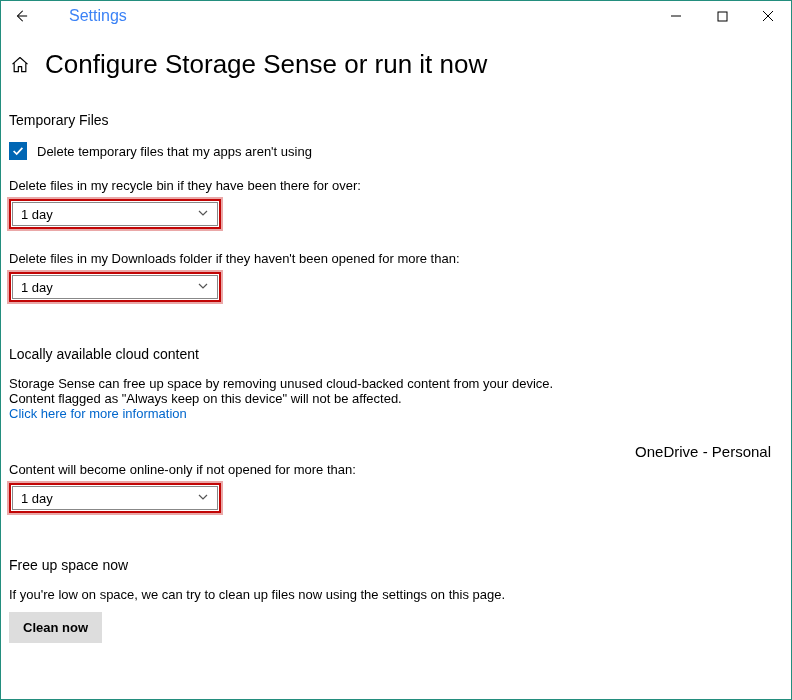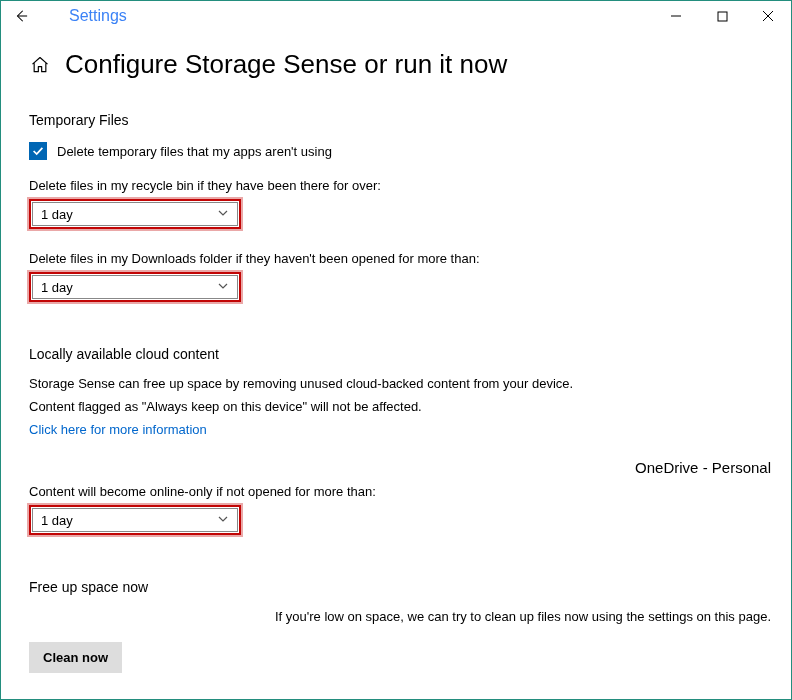--- a/index.html
+++ b/index.html
@@ -30,21 +30,21 @@
     margin-left: 36px;
     color: #3b82f6;
   }
   .tb-spacer { flex: 1; }
   .tb-btn {
     width: 46px; height: 30px;
     display: flex; align-items: center; justify-content: center;
     cursor: pointer;
   }
   .content {
-    padding: 0 20px 20px 28px;
+    padding: 0 20px 20px 8px;
   }
   .header-row {
     display: flex;
     align-items: center;
     margin: 18px 0 32px 0;
   }
   .home-ico {
     width: 22px; height: 22px;
     margin-right: 14px;
     cursor: pointer;
@@ -87,21 +87,21 @@
     margin-bottom: 8px;
     position: relative;
   }
   .dd-inner-border {
     position:absolute; inset:1px;
     border:1px solid #888;
     pointer-events:none;
   }
   .dd-val { flex: 1; font-size: 13px; }
   .dd-chev { color: #555; }
-  .desc-txt { margin: 8px 0; font-size: 13px; }
+  .desc-txt { margin: 0 0; font-size: 13px; }
   .link { color: #0066cc; cursor: pointer; font-size: 13px; }
   .sub-h {
     font-size: 15px;
     margin: 22px 0 2px 0;
     text-align: right;
   }
   .btn {
     display: inline-block;
     background: #ddd;
     border: none;
@@ -196,15 +196,15 @@
     <div class="dd-inner-border"></div>
     <span class="dd-val">1 day</span>
     <span class="dd-chev">
       <svg width="12" height="12" viewBox="0 0 12 12">
           <path d="M2 4 L6 8 L10 4" stroke="#555" stroke-width="1.2" fill="none"></path>
         </svg>
     </span>
   </div>
 
   <div class="section-h" style="margin-top:44px;">Free up space now</div>
-  <div class="desc-txt" style="margin-top:10px;text-align:right;">If you're low on space, we can try to clean up files now using the settings on this page.</div>
+  <div class="desc-txt" style="margin-top:10px;">If you're low on space, we can try to clean up files now using the settings on this page.</div>
   <button class="btn">Clean now</button>
 </div>
 
 </body></html>

